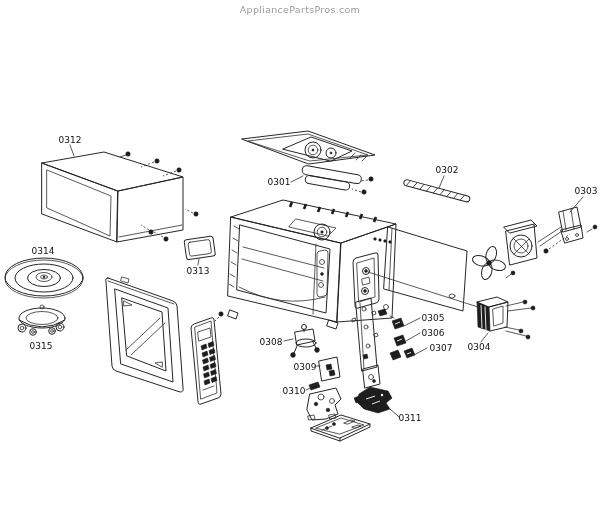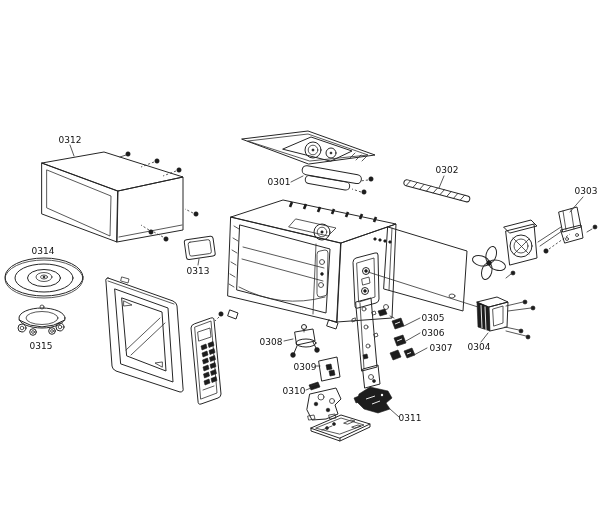--- a/index.html
+++ b/index.html
@@ -12,20 +12,21 @@
   .thin{stroke:#2e2e2e;fill:none;stroke-width:.8;stroke-linecap:round;}
   .dk{fill:#1d1d1d;stroke:#1d1d1d;stroke-width:.6;}
   .dash{stroke:#2e2e2e;fill:none;stroke-width:.8;stroke-dasharray:2.2,2;}
   .wht{stroke:#ffffff;stroke-width:.9;fill:none;}
   text.plabel{font-family:"DejaVu Sans", sans-serif;font-size:9px;fill:#111;text-anchor:middle;}
 </style>
 </head>
 <body>
 
 <div class="canvas">
+  <div class="watermark">AppliancePartsPros.com</div>
 
   <svg class="diagram" width="600" height="525" viewBox="0 0 600 525">
 
     <g>
       <path class="ln" d="M42,163 L104,152 L183,177 L118,191 Z"></path>
       <path class="ln" d="M118,191 L183,177 L183,230 L117,242 Z"></path>
       <path class="ln" d="M42,163 L118,191 L117,242 L42,214 Z"></path>
       <path class="thin" d="M47,170 L111,196 L110,236 L47,208 Z"></path>
       <path class="thin" d="M119,237 L182,225"></path>
     </g>

